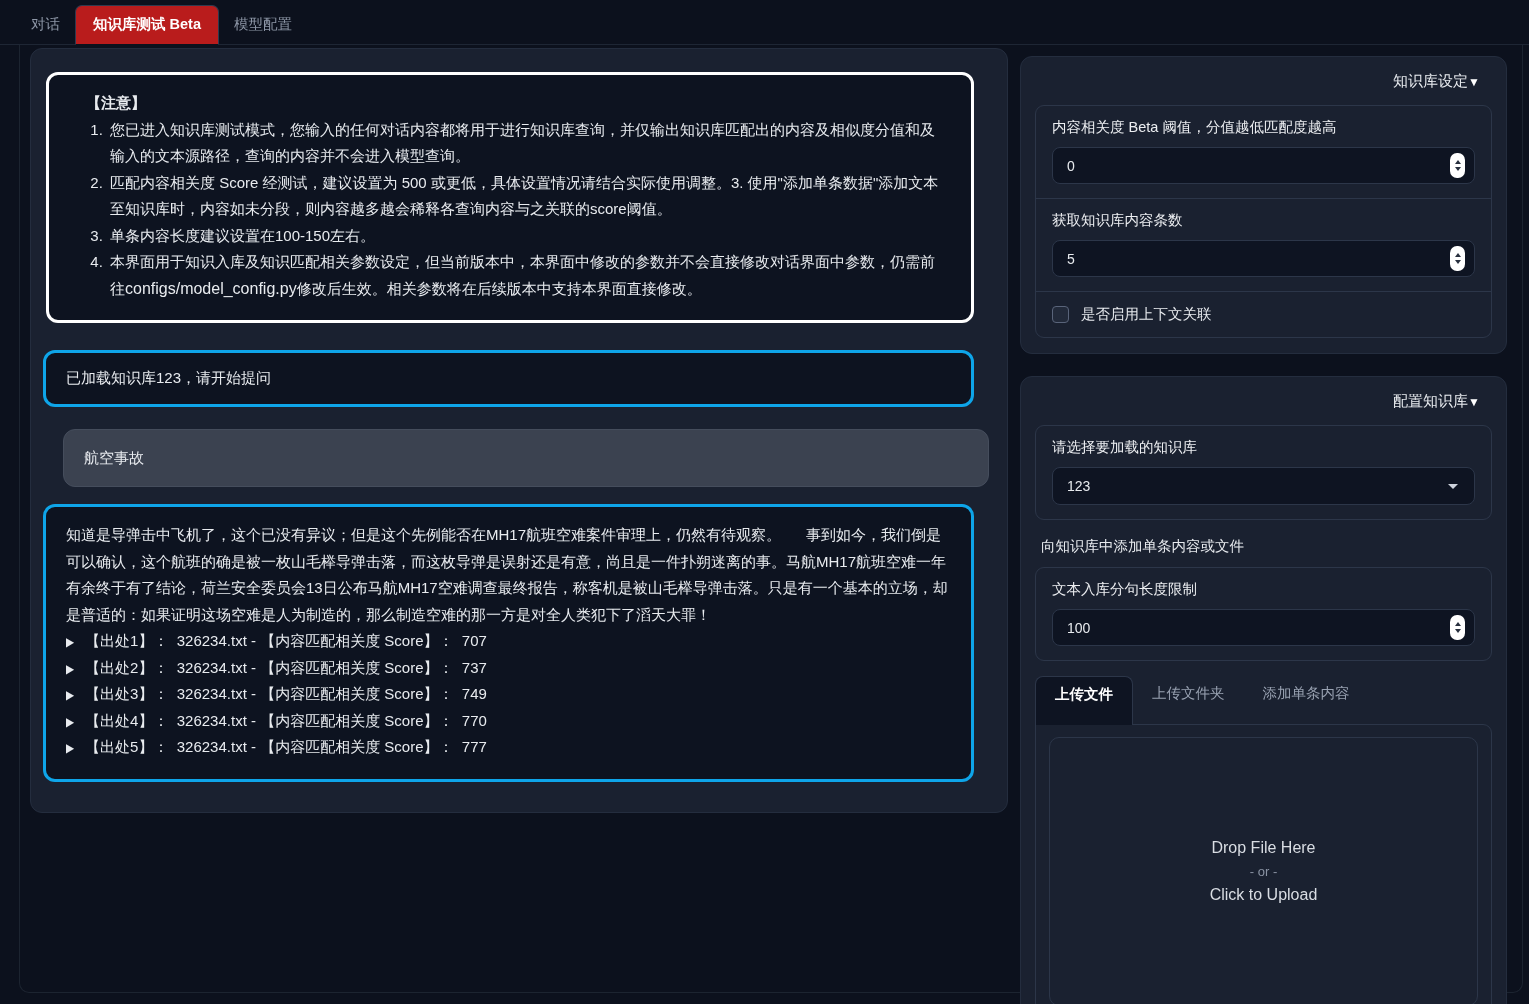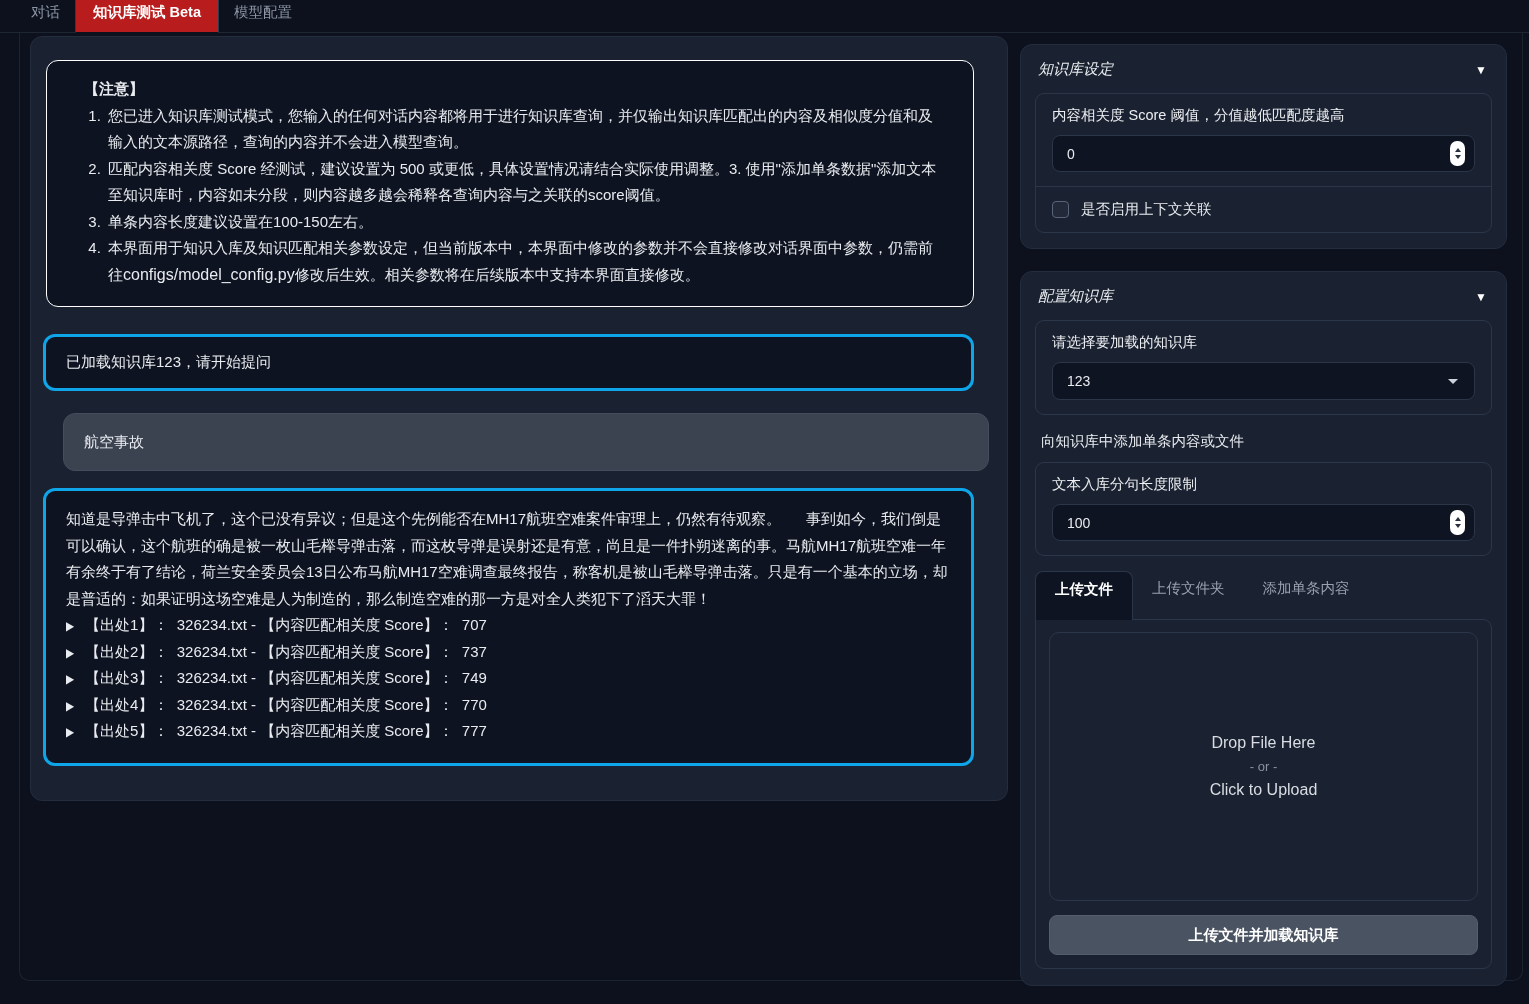--- a/index.html
+++ b/index.html
@@ -3,21 +3,21 @@
 <meta charset="utf-8">
 <style>
   * { box-sizing: border-box; }
   html,body { margin:0; padding:0; }
   body {
     width:1529px; height:1004px; overflow:hidden;
     background:#0c111d; color:#e8ebef;
     font-family:"Liberation Sans","DejaVu Sans",sans-serif;
   }
   
-  .tabbar { display:flex; align-items:flex-end; padding-left:16px; height:33px;
+  .tabbar { display:flex; align-items:flex-end; padding-left:16px; height:45px;
             border-bottom:1px solid #1e2634; }
   .tab { padding:9px 15px 10px; font-size:14.5px; color:#8d96a6; white-space:nowrap; }
   .tab.selected {
     background:#b91c1c; color:#ffffff; font-weight:bold;
     border:1px solid #2f3a4e; border-bottom:1px solid #0c111d;
     border-radius:7px 7px 0 0; margin-bottom:-1px; padding:9px 17px 10px;
   }
   
   .tabcontent {
     margin-left:19px; width:1504px; height:948px;
@@ -25,21 +25,21 @@
     padding:2px 15px 0 10px; display:flex; gap:12px;
   }
   .left-col { width:978px; flex:none; }
   .right-col { flex:1; }
   .panel {
     background:#1a2130; border:1px solid #242d3e; border-radius:12px;
   }
   
   .left-panel { height:765px; margin-top:1px; }
   .notice {
-    margin:23px 33px 0 15px; background:#0d1320; border:1px solid #ffffff;
+    margin:23px 33px 0 15px; background:#0d1320; border:3px solid #ffffff;
     border-radius:12px; padding:15px 26px 18px 20px;
     font-size:15px; line-height:26.5px;
   }
   .notice-title { font-weight:bold; padding-left:17px; }
   .notice ol { margin:0; padding-left:38px; }
   .notice li { padding-left:3px; }
   .mono { font-family:Liberation Sans, sans-serif; font-size:16px; }
   
   .bubble { border-radius:12px; font-size:15px; line-height:26.5px; }
   .bubble.bot { background:#0d1320; border:3px solid #0ea5e9; }
@@ -55,22 +55,22 @@
   .query-wrap { margin:16px 3px 0 11px; }
   .query-input {
     width:975px; height:39px; background:#151c2a; border:1px solid #2c3649;
     border-radius:9px; padding:0 14px; color:#e8ebef; font-size:14.5px;
     font-family:inherit; outline:none;
   }
   .query-input::placeholder { color:#6c7686; }
   
   .acc1 { margin-top:9px; }
   .acc2 { margin-top:22px; padding-bottom:1px; }
-  .acc-header { display:flex; justify-content:space-between; align-items:center;
-    padding:15px 19px 12px 17px; font-size:15px; cursor:pointer;font-style:italic; }
+  .acc-header { display:flex; justify-content:flex-end; align-items:center;
+    padding:15px 26px 12px 17px; font-size:15px; cursor:pointer; }
   .acc-arrow { font-size:12px; color:#ffffff; }
   .form-box { margin:2px 14px 15px; border:1px solid #2c3649; border-radius:9px; }
   .form-block { padding:12px 16px 14px; }
   .form-block + .form-block { border-top:1px solid #2c3649; }
   .field-label { font-size:14.5px; margin-bottom:10px; color:#eceef1; }
   .num-wrap { position:relative; }
   .num-input {
     width:100%; height:37px; background:#0e1422; border:1px solid #2c3649;
     border-radius:8px; padding:0 34px 0 14px; color:#e8ebef; font-size:14px;
     font-family:inherit; outline:none;
@@ -175,23 +175,33 @@
 
   <div class="right-col">
 
     <div class="panel acc1">
       <div class="acc-header">
         <span>知识库设定</span>
         <span class="acc-arrow">▼</span>
       </div>
       <div class="form-box">
         <div class="form-block">
-          <div class="field-label">内容相关度 Score 阈值，分值越低匹配度越高</div>
+          <div class="field-label">内容相关度 Beta 阈值，分值越低匹配度越高</div>
           <div class="num-wrap">
             <input class="num-input" type="text" value="0" style="">
+            <span class="spinner">
+              <span class="chev-up"></span>
+              <span class="chev-down"></span>
+            </span>
+          </div>
+        </div>
+        <div class="form-block">
+          <div class="field-label">获取知识库内容条数</div>
+          <div class="num-wrap">
+            <input class="num-input" type="text" value="5" style="">
             <span class="spinner">
               <span class="chev-up"></span>
               <span class="chev-down"></span>
             </span>
           </div>
         </div>
         <div class="form-block checkbox-row">
           <span class="checkbox"></span>
           <span class="checkbox-label">是否启用上下文关联</span>
         </div>

